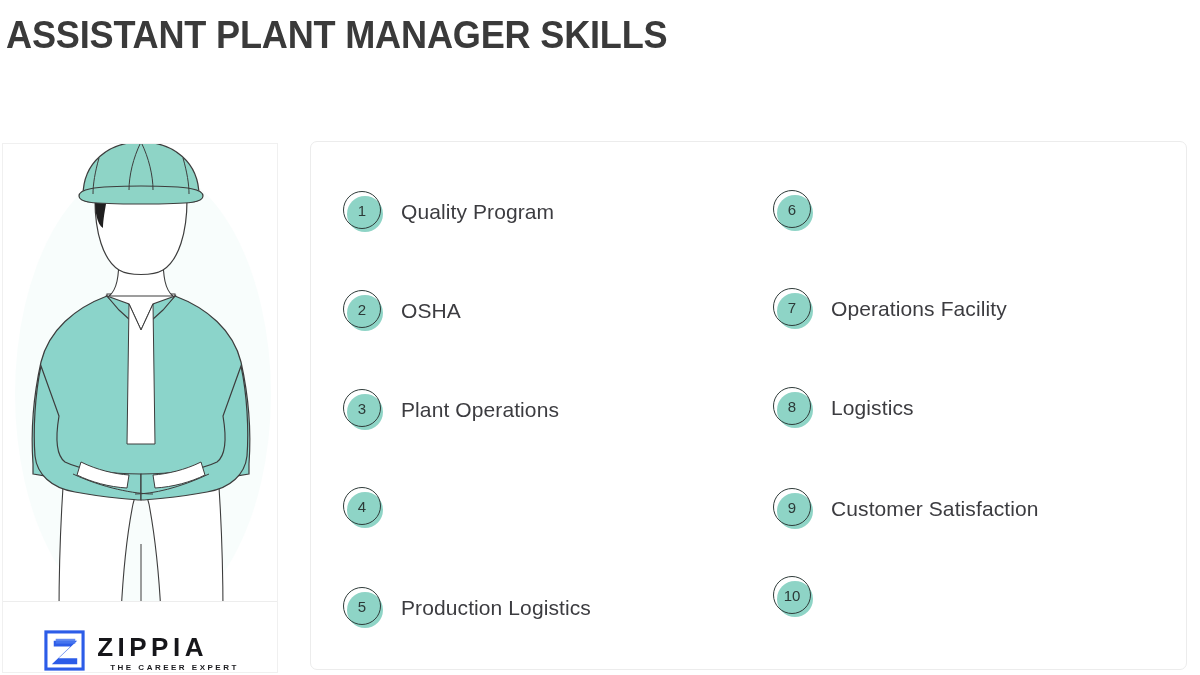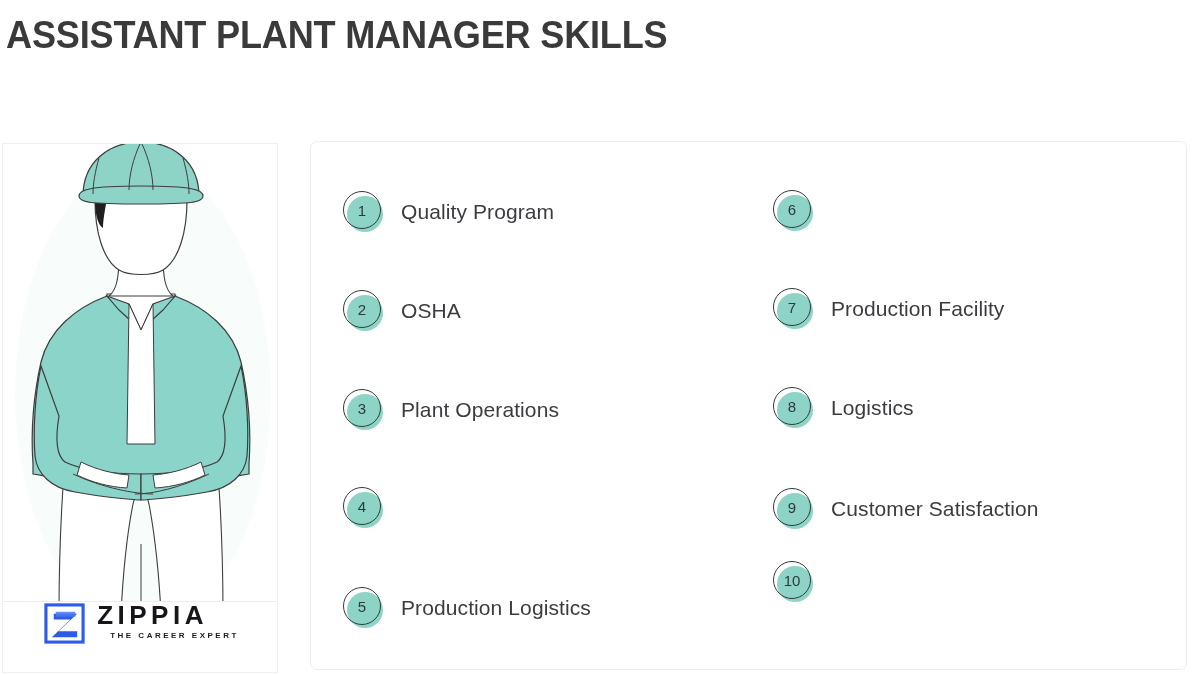--- a/index.html
+++ b/index.html
@@ -35,21 +35,21 @@
     overflow:hidden;
   }
   #worker-illustration { position:absolute; left:0; top:0; width:276px; height:470px; }
 
   #brand-footer {
     position:absolute;
     left:0; bottom:0;
     width:276px; height:71px;
     border-top:1px solid #ededed;
     background:#fff;
-    display:flex; align-items:flex-start; justify-content:center;
+    display:flex; align-items:flex-end; justify-content:center;
     gap:11px;
   }
   #brand-mark { width:43px; height:43px; flex:none; }
   #brand-text-wrap { display:flex; flex-direction:column; align-items:flex-start; }
   #brand-wordmark {
     font-size:26px; font-weight:bold; color:#16161a;
     letter-spacing:4.5px; line-height:1.0;
   }
   #brand-tagline {
     font-size:8px; color:#1b1b1f; letter-spacing:2.5px;
@@ -77,21 +77,21 @@
   }
   #skills-col-left  .skill-item:nth-child(1){ top:48px; }
   #skills-col-left  .skill-item:nth-child(2){ top:147px; }
   #skills-col-left  .skill-item:nth-child(3){ top:246px; }
   #skills-col-left  .skill-item:nth-child(4){ top:344px; }
   #skills-col-right .skill-item:nth-child(1){ top:47px; }
   #skills-col-right .skill-item:nth-child(2){ top:145px; }
   #skills-col-right .skill-item:nth-child(3){ top:244px; }
   #skills-col-right .skill-item:nth-child(4){ top:345px; }
   #skills-col-left  .skill-item:nth-child(5){ top:444px; }
-  #skills-col-right .skill-item:nth-child(5){ top:418px; }
+  #skills-col-right .skill-item:nth-child(5){ top:433px; }
 
   .skill-badge {
     position:relative;
     width:44px; height:44px;
     flex:none;
     margin-right:16px;
   }
   .skill-badge .badge-fill {
     position:absolute;
     left:6px; top:6px;
@@ -250,21 +250,21 @@
         <span class="badge-ring"></span>
         <span class="badge-num">6</span>
       </span>
     </div>
     <div class="skill-item">
       <span class="skill-badge">
         <span class="badge-fill"></span>
         <span class="badge-ring"></span>
         <span class="badge-num">7</span>
       </span>
-      <span class="skill-label">Production Facility</span>
+      <span class="skill-label">Operations Facility</span>
     </div>
     <div class="skill-item">
       <span class="skill-badge">
         <span class="badge-fill"></span>
         <span class="badge-ring"></span>
         <span class="badge-num">8</span>
       </span>
       <span class="skill-label">Logistics</span>
     </div>
     <div class="skill-item">

